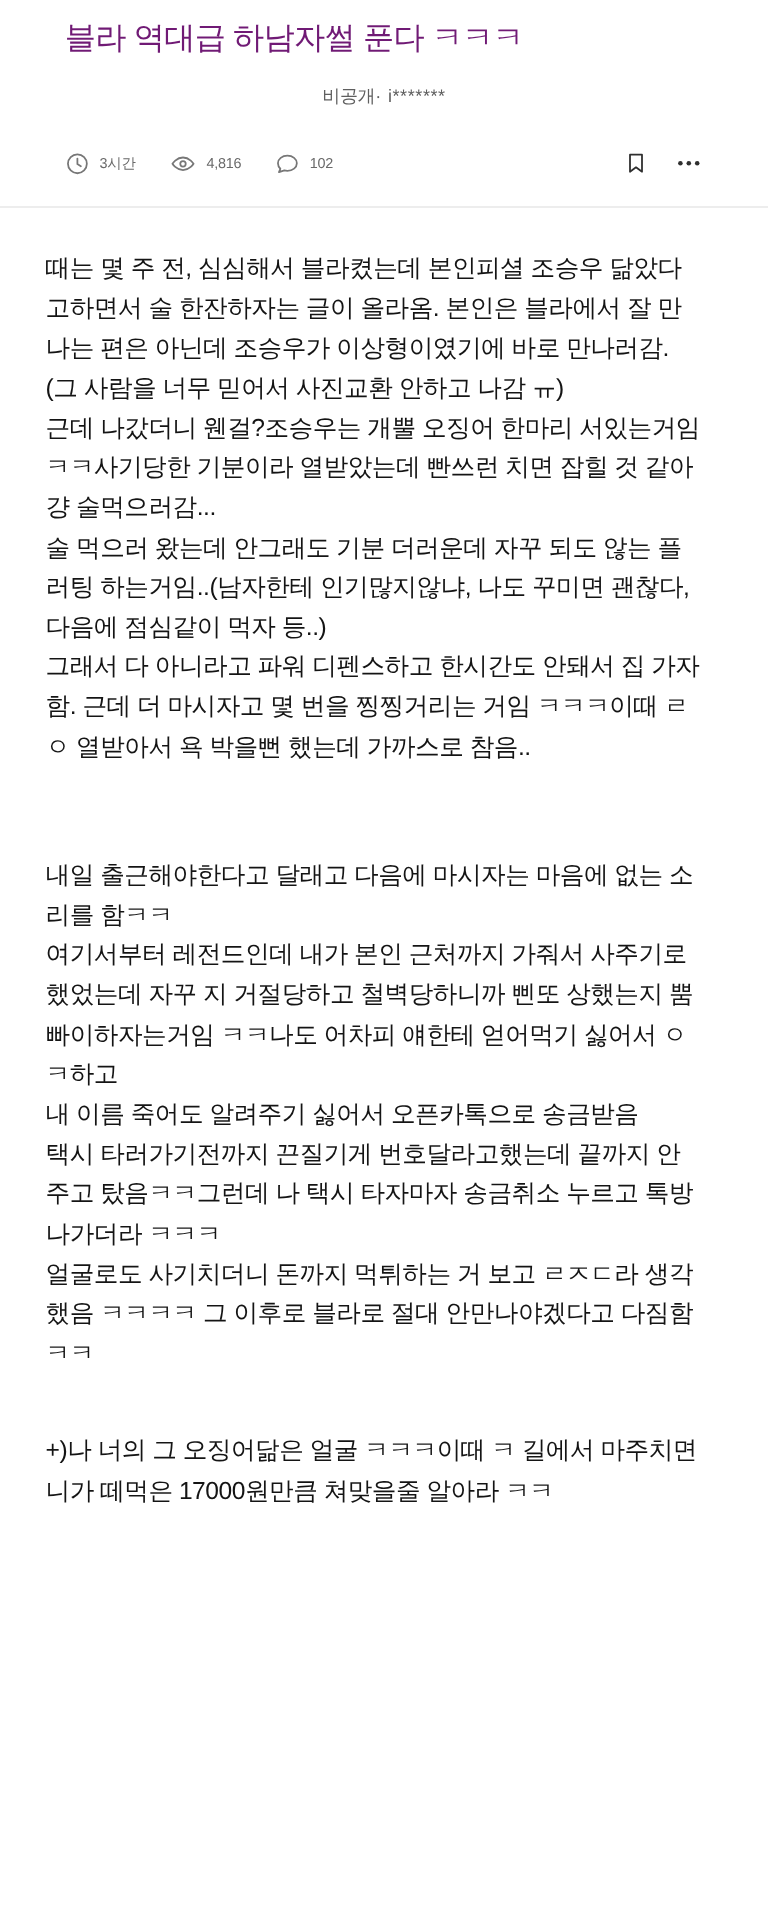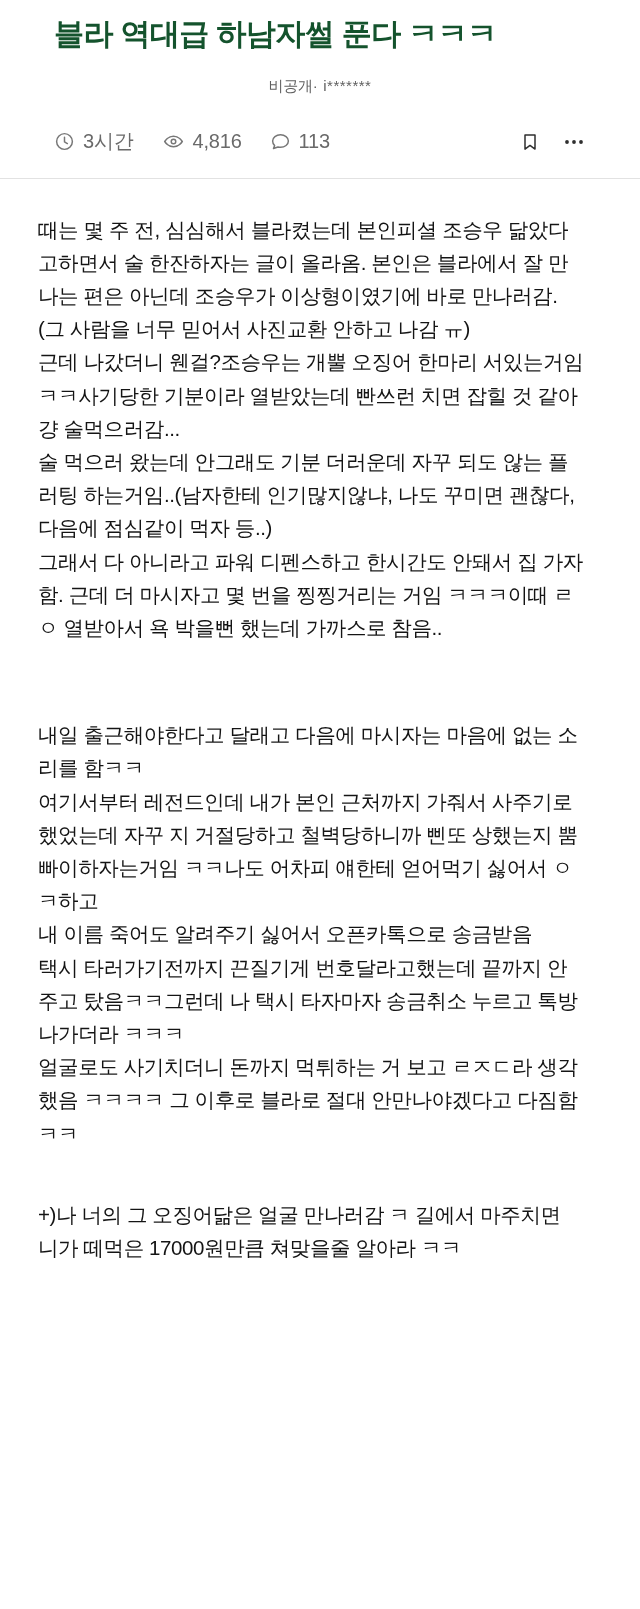--- a/index.html
+++ b/index.html
@@ -19,25 +19,25 @@
     width: 640px;
     min-height: 1609px;
     background: #ffffff;
     position: relative;
   }
   
   .post-header {
     padding: 14px 54px 0 54px;
   }
   .post-title {
-    font-size: 30px;
-    font-weight: bold;
+    font-size: 26px;
+    font-weight: normal;
     line-height: 1.35;
     letter-spacing: -0.6px;
-    color: #14532d;
+    color: #701a75;
     margin: 0 0 22px 0;
   }
   .post-author {
     font-size: 15px;
     color: #5f5f5f;
     letter-spacing: -0.3px;
     margin-bottom: 26px;
     text-align: center;
   }
   .post-author .sep { margin: 0 2px 0 0; }
@@ -47,21 +47,21 @@
     display: flex;
     align-items: center;
     height: 40px;
     margin-bottom: 16px;
   }
   .meta-item {
     display: flex;
     align-items: center;
     margin-right: 28px;
     color: #6a6a6a;
-    font-size: 20px;
+    font-size: 12px;
     letter-spacing: -0.2px;
   }
   .meta-item .icon {
     margin-right: 8px;
     display: inline-flex;
     align-items: center;
     justify-content: center;
   }
   .meta-spacer { flex: 1; }
   .meta-action {
@@ -127,21 +127,21 @@
         </span>
         <span>4,816</span>
       </div>
 
       <div class="meta-item">
         <span class="icon">
           <svg width="21" height="21" viewBox="0 0 24 24" fill="none" stroke="#777" stroke-width="1.7">
             <path d="M21 11.5c0 4-4 7.2-9 7.2-1 0-2-.13-2.9-.37L4 20l1.3-3.3C3.86 15.36 3 13.53 3 11.5 3 7.5 7 4.3 12 4.3s9 3.2 9 7.2z" stroke-linejoin="round"></path>
           </svg>
         </span>
-        <span>113</span>
+        <span>102</span>
       </div>
 
       <div class="meta-spacer"></div>
 
       <div class="meta-action">
         <svg width="20" height="24" viewBox="0 0 24 24" fill="none" stroke="#2f2f2f" stroke-width="1.8">
           <path d="M6 3.5h12v17l-6-4.4-6 4.4z" stroke-linejoin="round"></path>
         </svg>
       </div>
 
@@ -164,16 +164,16 @@
 근데 나갔더니 웬걸?조승우는 개뿔 오징어 한마리 서있는거임 ㅋㅋ사기당한 기분이라 열받았는데 빤쓰런 치면 잡힐 것 같아 걍 술먹으러감...
 술 먹으러 왔는데 안그래도 기분 더러운데 자꾸 되도 않는 플러팅 하는거임..(남자한테 인기많지않냐, 나도 꾸미면 괜찮다, 다음에 점심같이 먹자 등..)
 그래서 다 아니라고 파워 디펜스하고 한시간도 안돼서 집 가자함. 근데 더 마시자고 몇 번을 찡찡거리는 거임 ㅋㅋㅋ이때 ㄹㅇ 열받아서 욕 박을뻔 했는데 가까스로 참음..</p>
     <div class="gap-lg"></div>
     <p class="para">내일 출근해야한다고 달래고 다음에 마시자는 마음에 없는 소리를 함ㅋㅋ
 여기서부터 레전드인데 내가 본인 근처까지 가줘서 사주기로 했었는데 자꾸 지 거절당하고 철벽당하니까 삔또 상했는지 뿜빠이하자는거임 ㅋㅋ나도 어차피 얘한테 얻어먹기 싫어서 ㅇㅋ하고
 내 이름 죽어도 알려주기 싫어서 오픈카톡으로 송금받음
 택시 타러가기전까지 끈질기게 번호달라고했는데 끝까지 안주고 탔음ㅋㅋ그런데 나 택시 타자마자 송금취소 누르고 톡방나가더라 ㅋㅋㅋ
 얼굴로도 사기치더니 돈까지 먹튀하는 거 보고 ㄹㅈㄷ라 생각했음 ㅋㅋㅋㅋ 그 이후로 블라로 절대 안만나야겠다고 다짐함ㅋㅋ</p>
     <div class="gap-md"></div>
-    <p class="para">+)나 너의 그 오징어닮은 얼굴 만나러감 ㅋ 길에서 마주치면 니가 떼먹은 17000원만큼 쳐맞을줄 알아라 ㅋㅋ</p>
+    <p class="para">+)나 너의 그 오징어닮은 얼굴 ㅋㅋㅋ이때 ㅋ 길에서 마주치면 니가 떼먹은 17000원만큼 쳐맞을줄 알아라 ㅋㅋ</p>
   </div>
 
 </div>
 
 </body></html>

